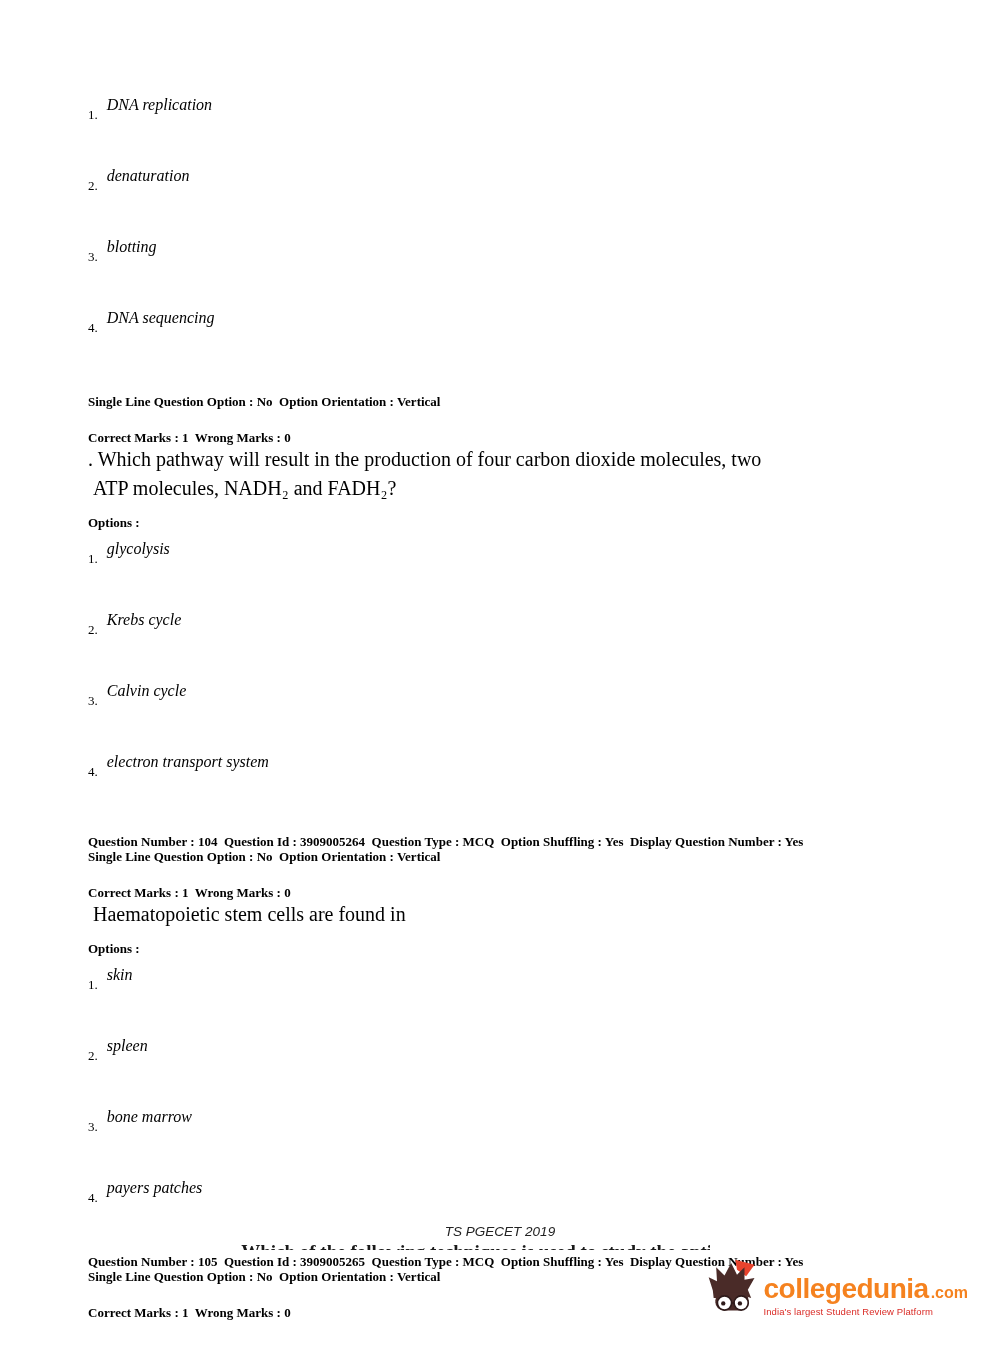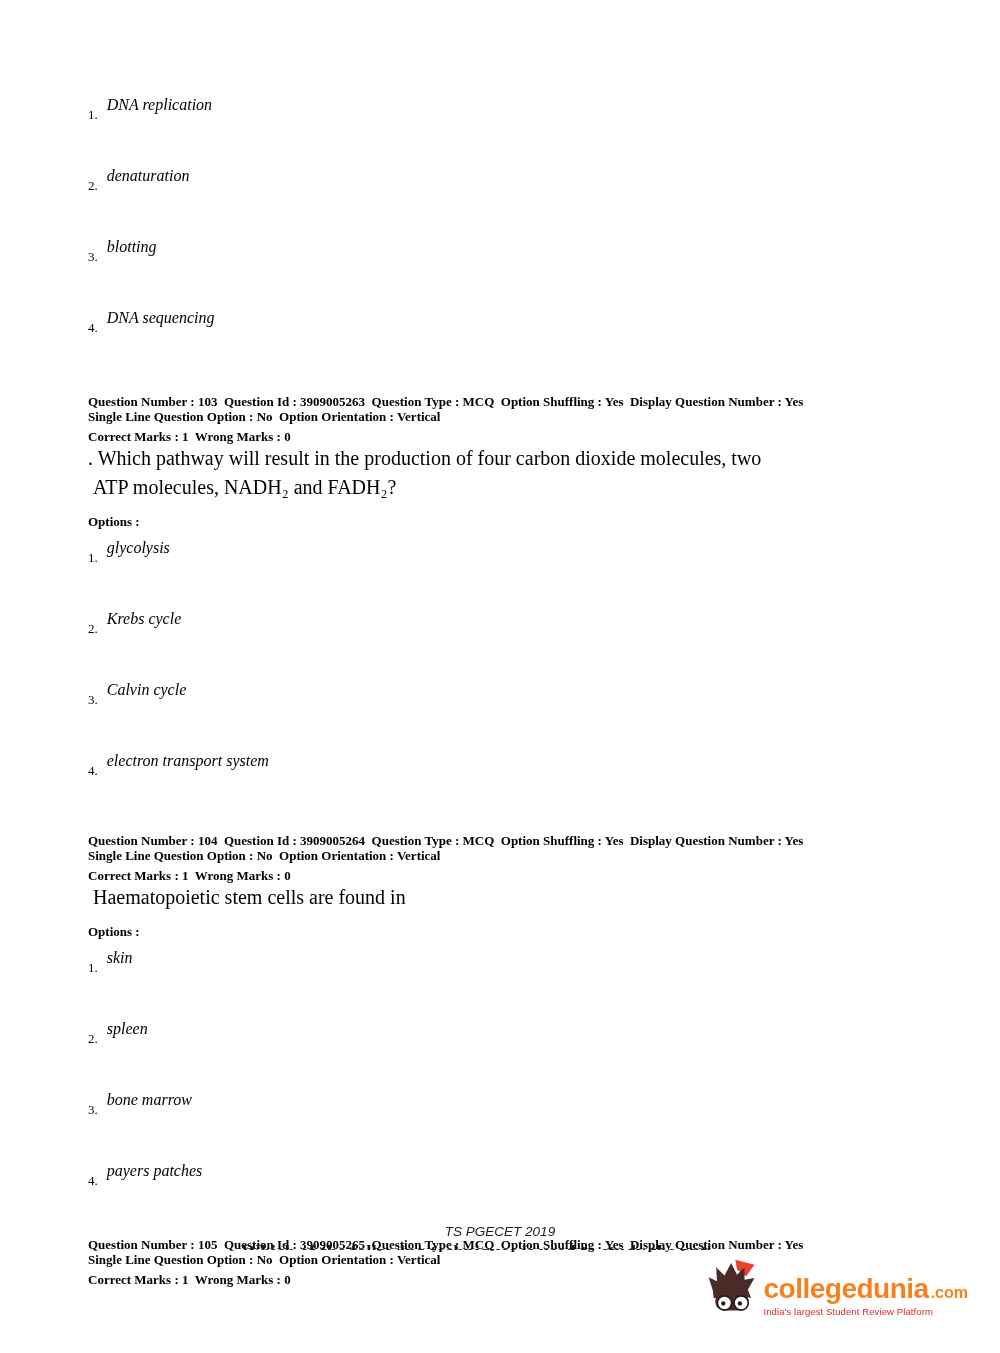--- a/index.html
+++ b/index.html
@@ -16,21 +16,21 @@
   }
   .content { padding:86px 100px 0 88px; }
 
   
   .opt-row { display:flex; align-items:flex-end; gap:9px; margin-bottom:42px; }
   .opt-num { font-size:13px; line-height:1; }
   .opt-label { font-size:16px; line-height:25px; padding-bottom:4px;font-style:italic; }
 
   
   .meta { font-weight:bold; font-size:13px; line-height:15px; white-space:pre-wrap; }
-  .meta-marks { margin-top:5px; }
+  .meta-marks { margin-top:21px; }
 
   .qtext { font-size:20px; line-height:29px; white-space:pre-wrap; }
   .options-heading { font-weight:bold; font-size:13px; line-height:15px; margin-top:12px; }
   .options-list { margin-top:6px; }
 
   .q103 { margin-top:60px; }
   .q104 { margin-top:56px; }
   .q105 { margin-top:50px; }
 
   
@@ -112,21 +112,20 @@
         <span class="opt-num">3.</span>
         <span class="opt-label">blotting</span>
       </div>
       <div class="opt-row">
         <span class="opt-num">4.</span>
         <span class="opt-label">DNA sequencing</span>
       </div>
     </div>
 
     <section class="question-section q103">
-      <div class="meta">Question Number : 103  Question Id : 3909005263  Question Type : MCQ  Option Shuffling : Yes  Display Question Number : Yes</div>
       <div class="meta">Single Line Question Option : No  Option Orientation : Vertical</div>
       <div class="meta meta-marks">Correct Marks : 1  Wrong Marks : 0</div>
       <div class="qtext">. Which pathway will result in the production of four carbon dioxide molecules, two
  ATP molecules, NADH₂ and FADH₂?</div>
       <div class="options-heading">Options :</div>
       <div class="options-list">
         <div class="opt-row">
           <span class="opt-num">1.</span>
           <span class="opt-label">glycolysis</span>
         </div>

